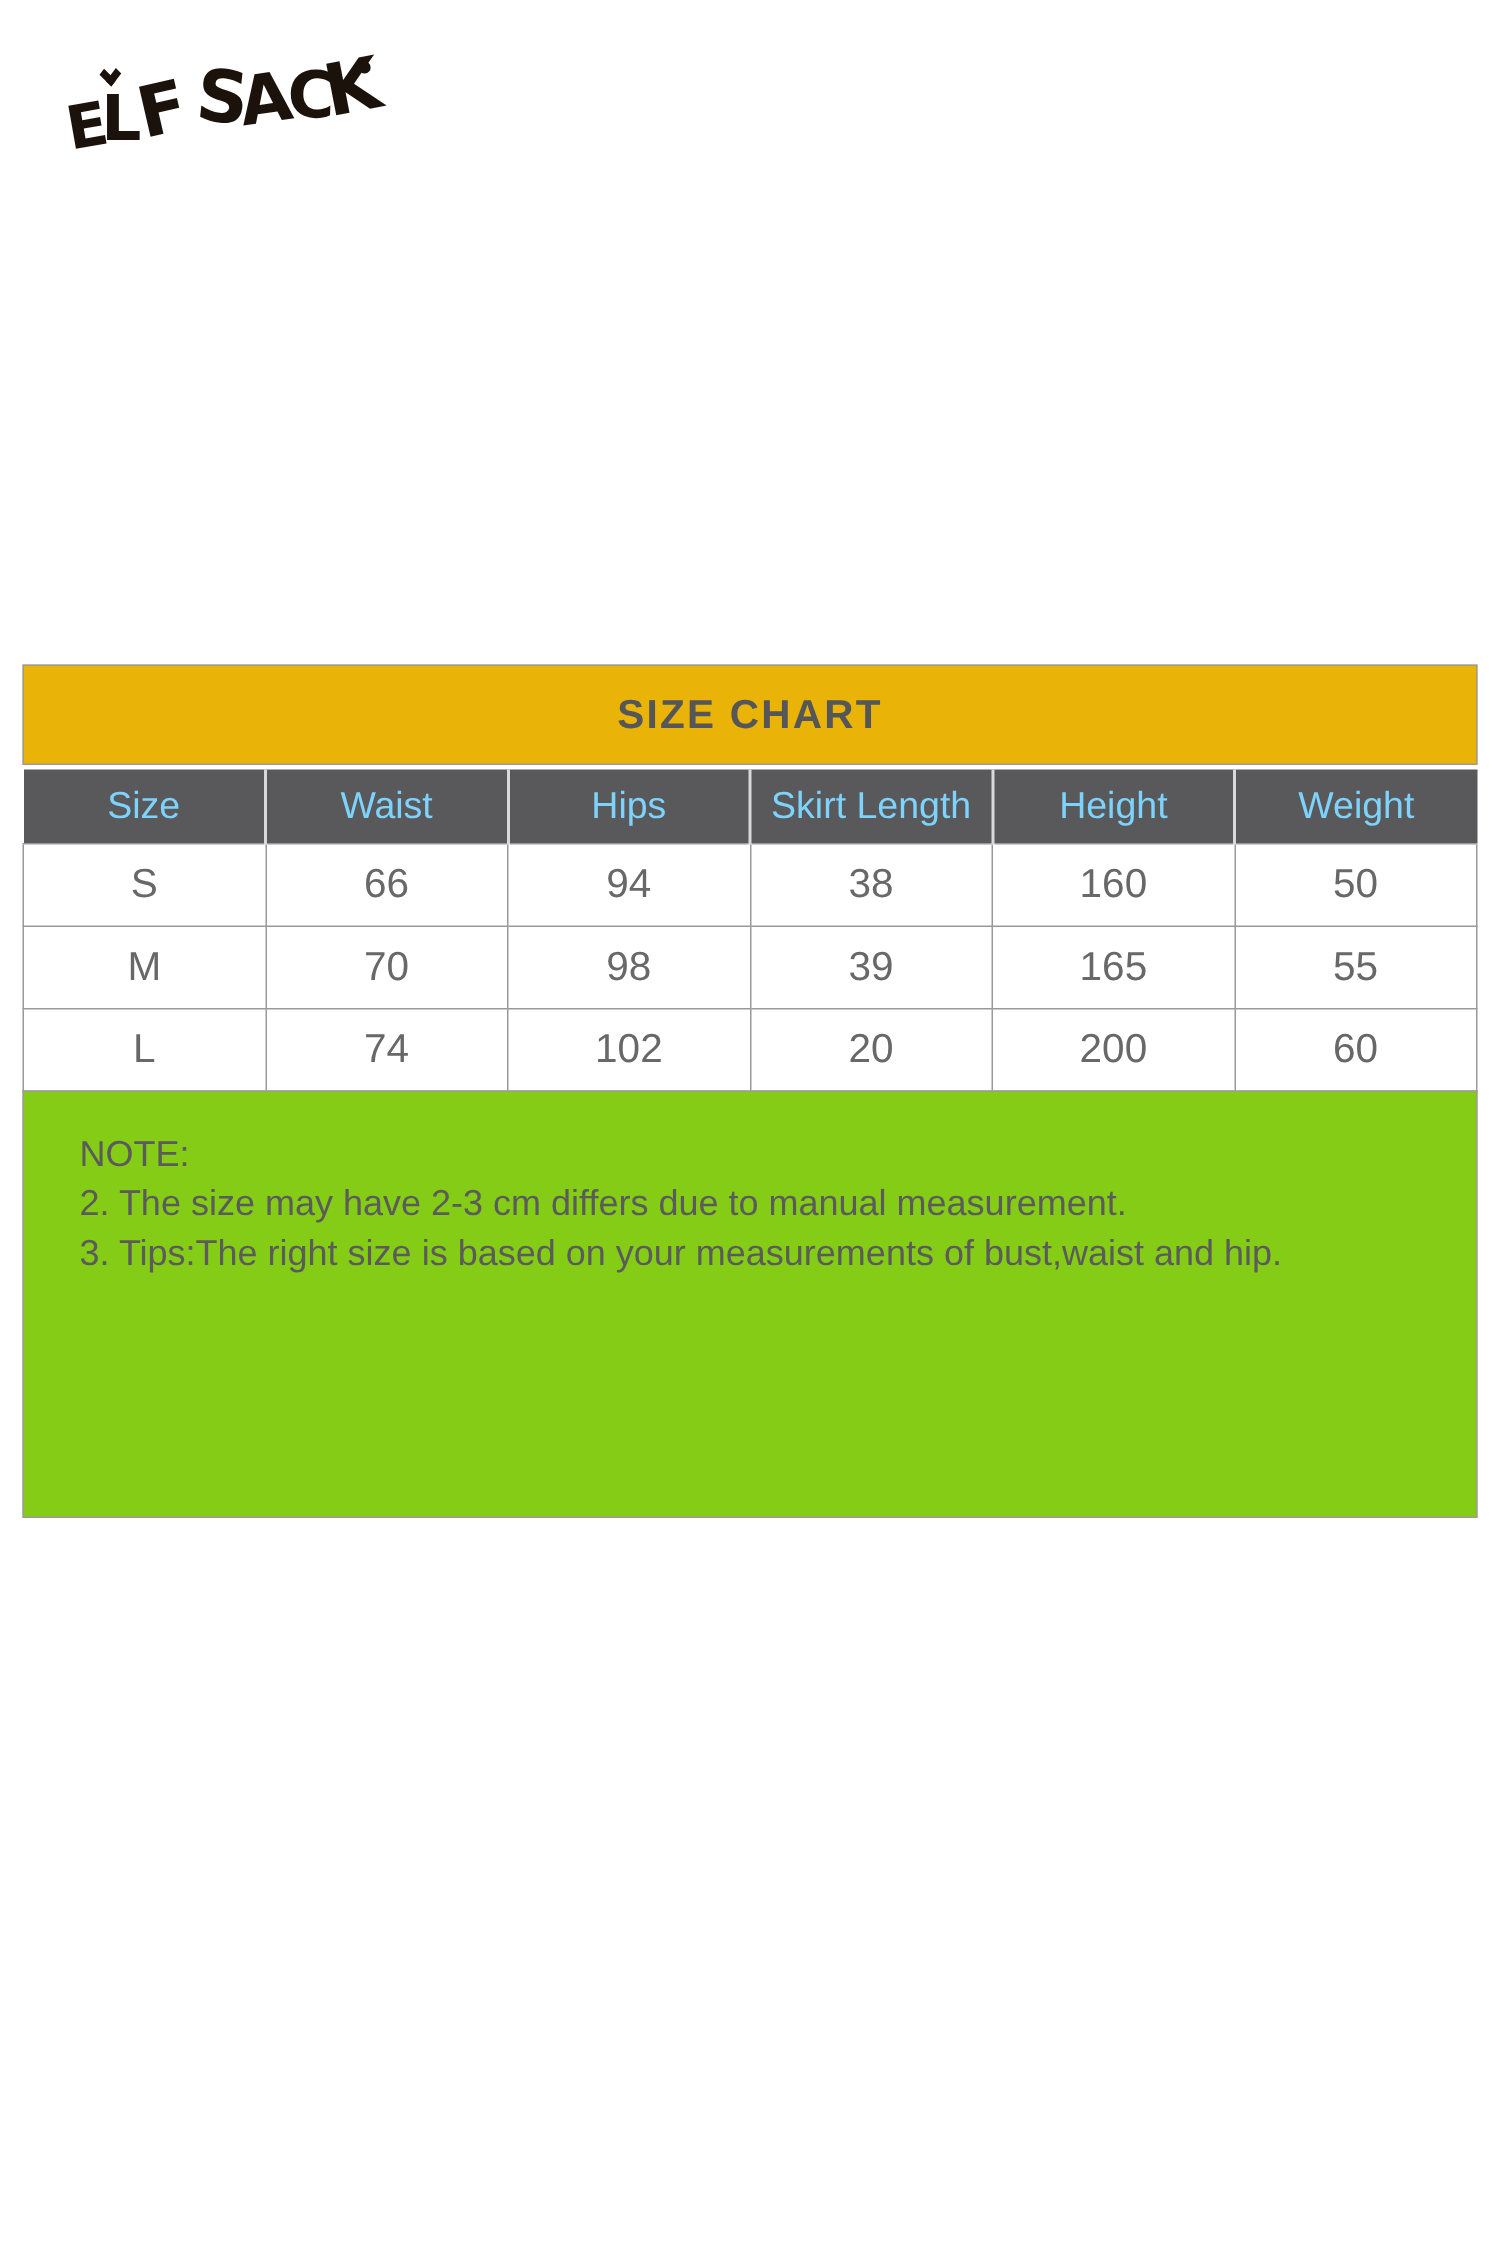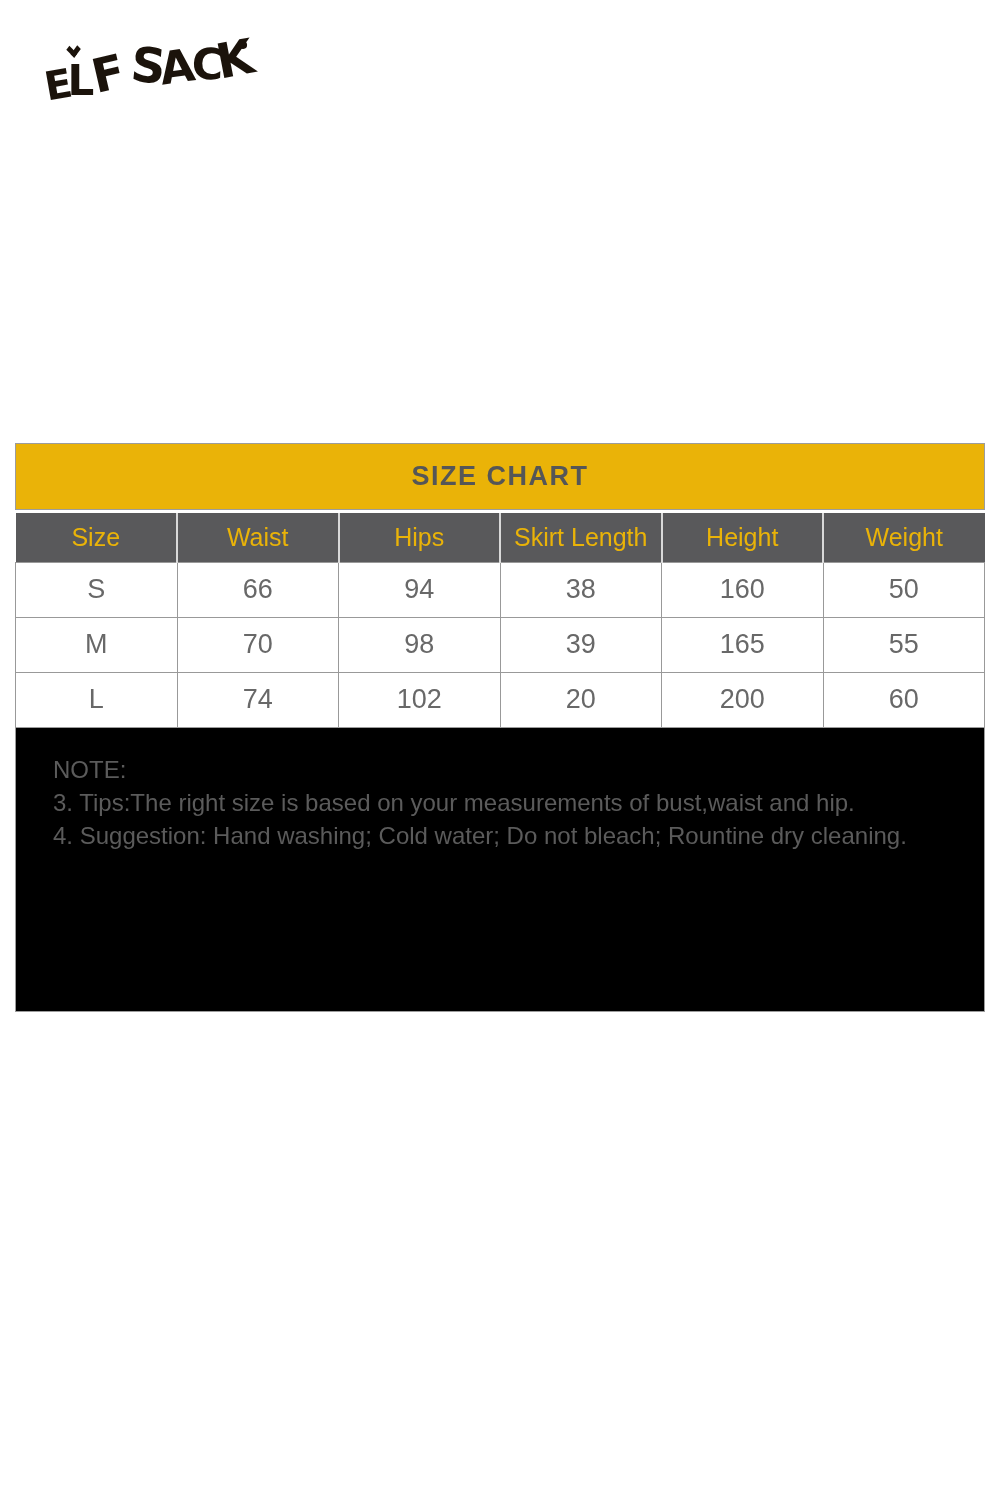--- a/index.html
+++ b/index.html
@@ -56,21 +56,21 @@
 
   table.size-table {
     width:100%;
     border-collapse:collapse;
     table-layout:fixed;
     margin-top:3px;
   }
   .size-table th {
     height:49px;
     background:#59595b;
-    color:#eab308;
+    color:#7dd3fc;
     font-size:25px;
     font-weight:normal;
     border-right:2px solid #d9d9d9;
     border-bottom:1px solid #999999;
     text-align:center;
   }
   .size-table th:last-child { border-right:none; }
   .size-table td {
     height:55px;
     background:#ffffff;
@@ -78,21 +78,21 @@
     text-align:center;
     font-size:27px;
     color:#686868;
   }
 
   .note-box {
     margin-top:-1px;
     border:1px solid #9c9c9c;
     height:285px;
     padding:25px 30px 0 37px;
-    background:#000000;
+    background:#84cc16;
   }
   .note-heading, .note-line {
     font-size:24px;
     line-height:33px;
     color:#5b5b5b;
   }
   .note-line.indent { padding-left:28px; }
 </style>
 </head>
 <body>
@@ -143,17 +143,17 @@
         <td>102</td>
         <td>20</td>
         <td>200</td>
         <td>60</td>
       </tr>
     </tbody>
   </table>
 
   <div class="note-box">
     <div class="note-heading">NOTE:</div>
+    <div class="note-line">2. The size may have 2-3 cm differs due to manual measurement.</div>
     <div class="note-line">3. Tips:The right size is based on your measurements of bust,waist and hip.</div>
-    <div class="note-line">4. Suggestion: Hand washing; Cold water; Do not bleach; Rountine dry cleaning.</div>
   </div>
 
 </div>
 
 </body></html>

